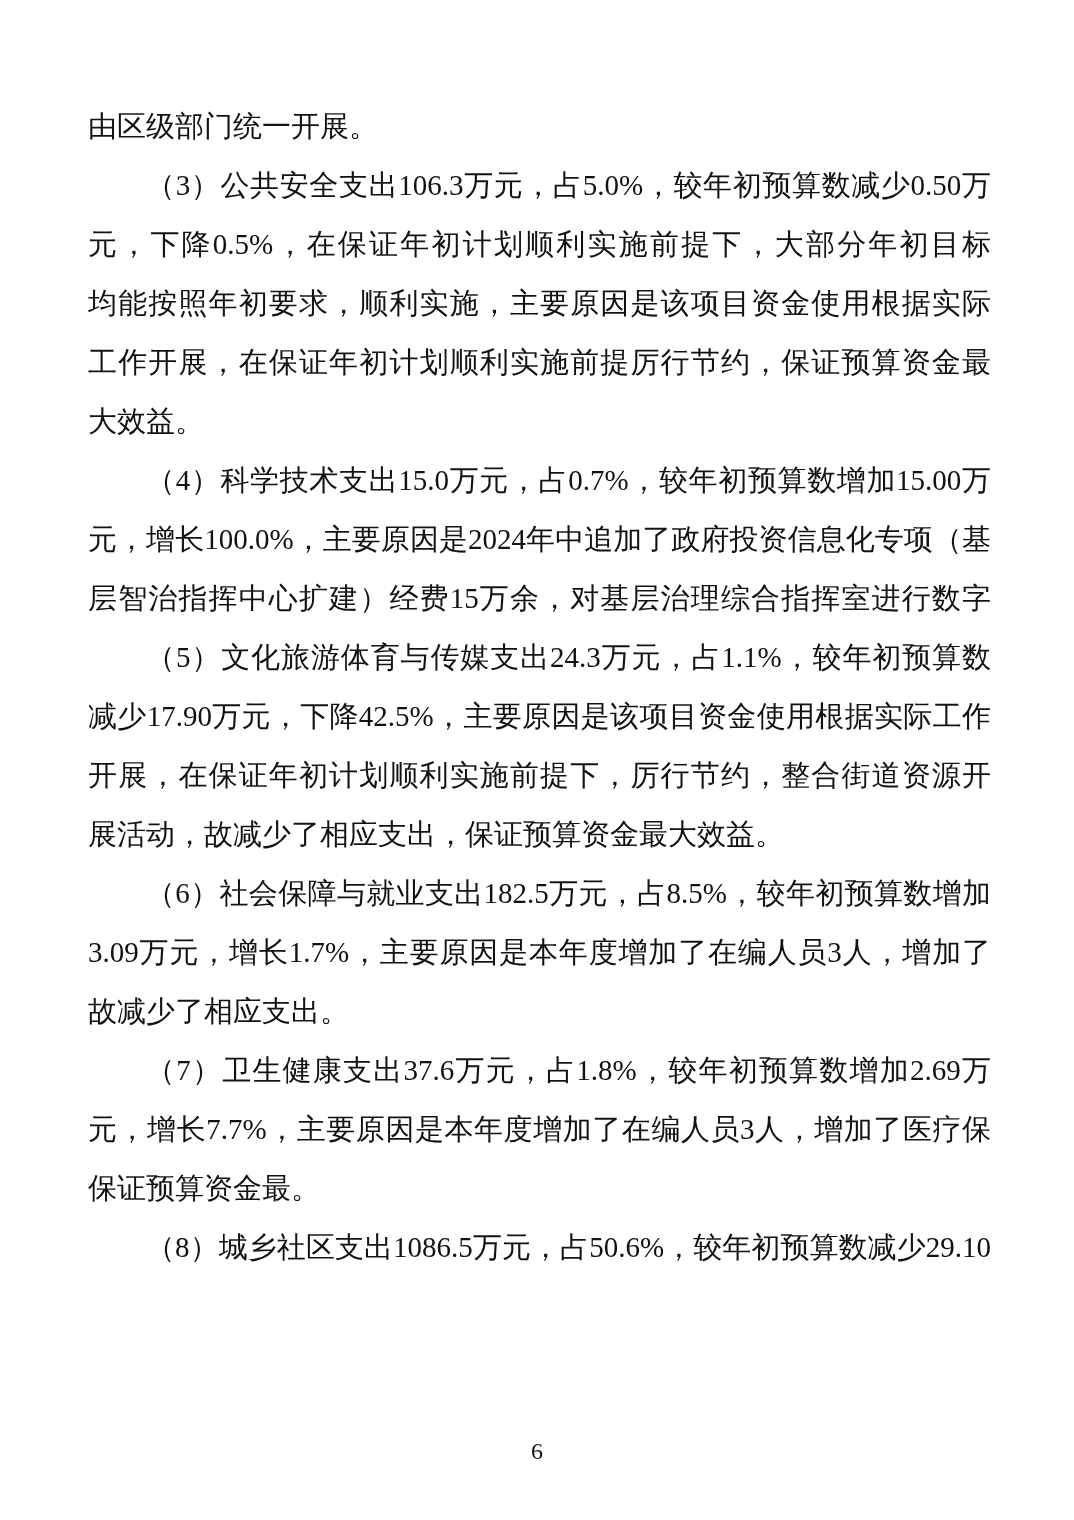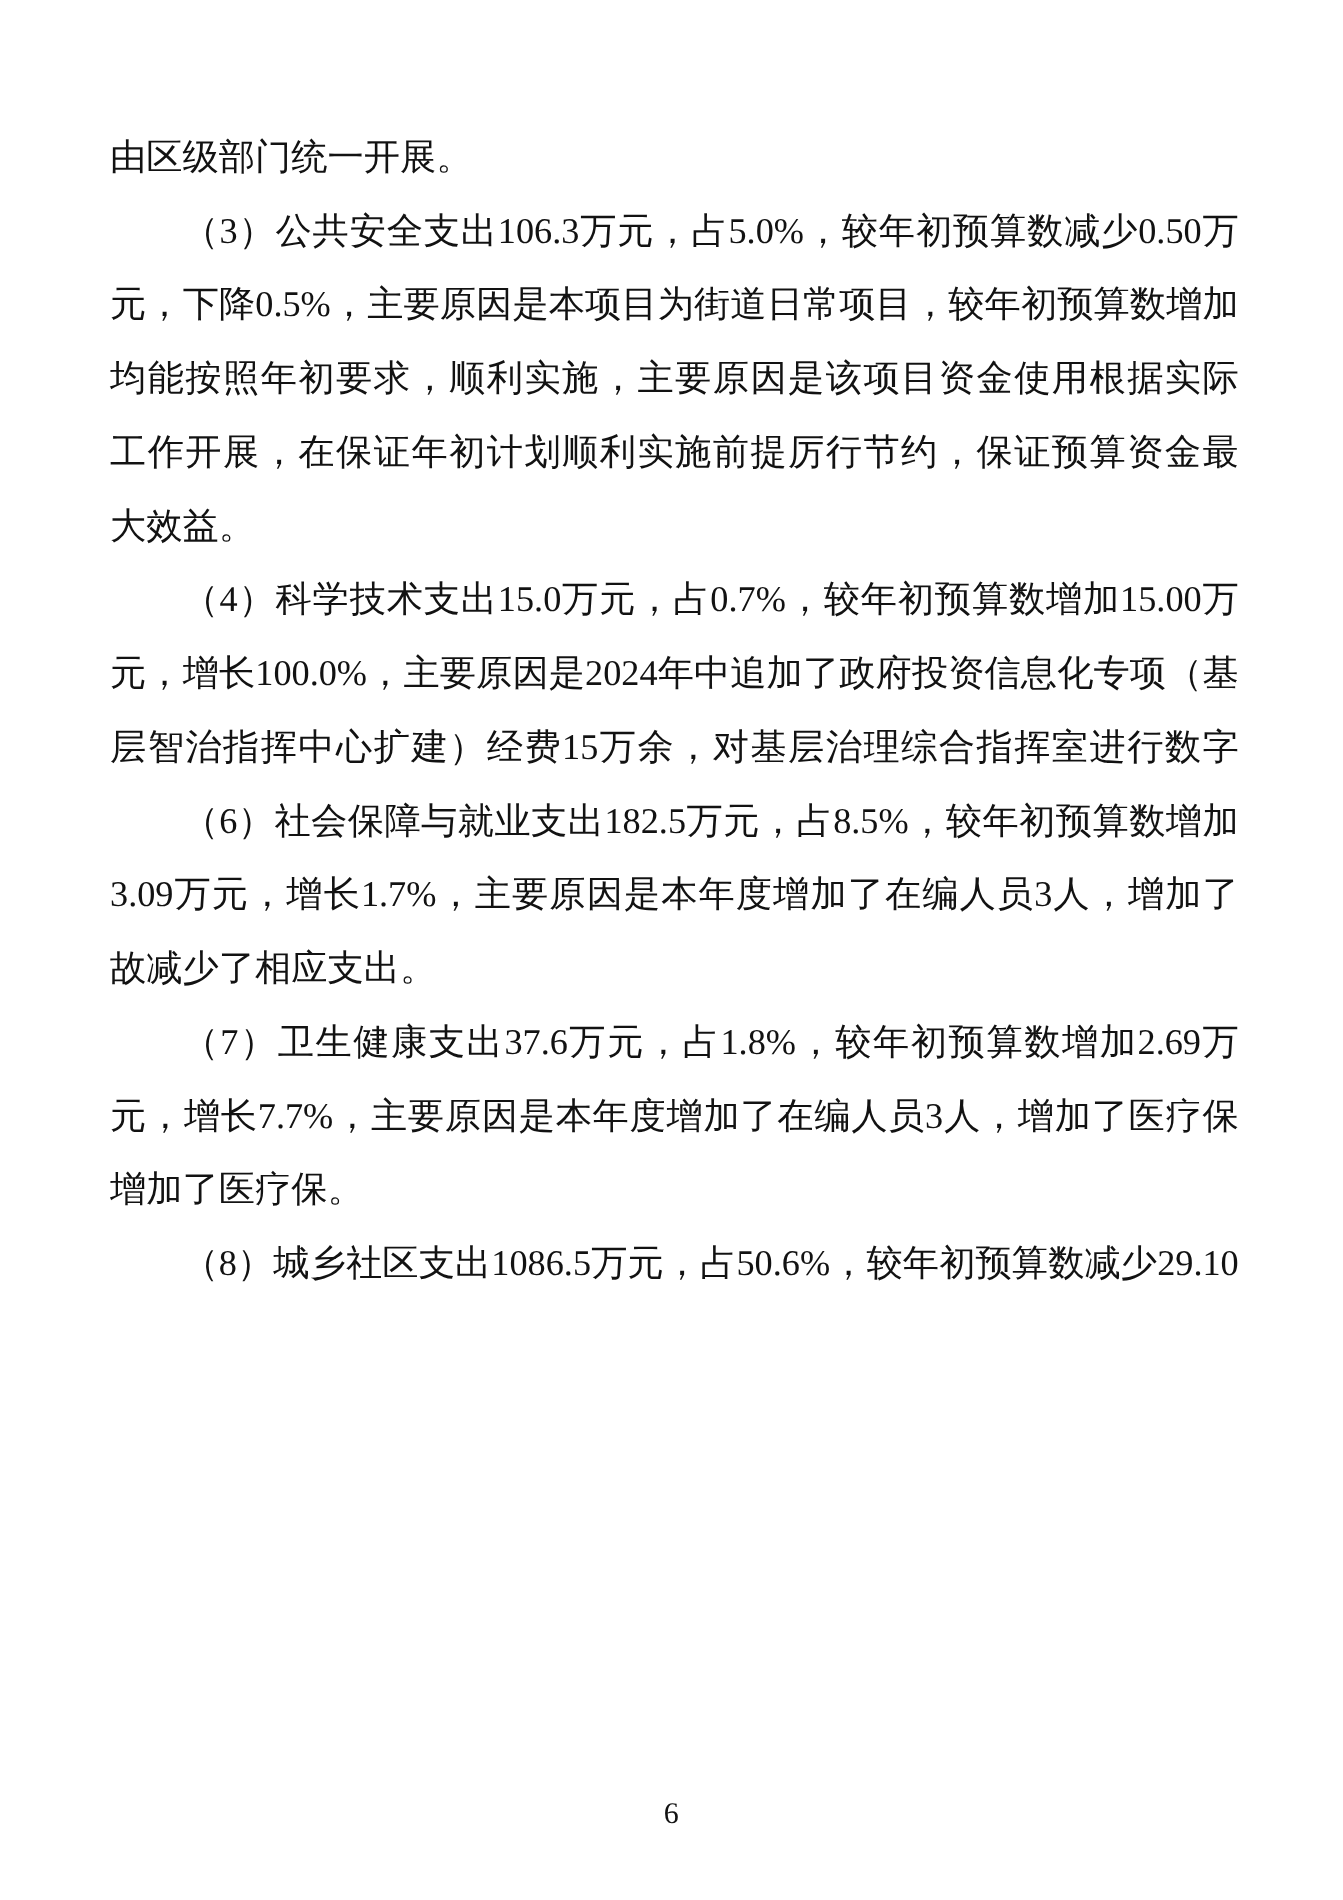--- a/index.html
+++ b/index.html
@@ -55,43 +55,49 @@
 <div class="page">
 
   <div class="text-block">
 
     <div class="para">
       <div class="line">由区级部门统一开展。</div>
     </div>
 
     <div class="para">
       <div class="line j ind">（3）公共安全支出106.3万元，占5.0%，较年初预算数减少0.50万</div>
-      <div class="line j">元，下降0.5%，主要原因是本项目为街道日常项目，较年初预算数增加</div>
+      <div class="line j">元，下降0.5%，在保证年初计划顺利实施前提下，大部分年初目标</div>
       <div class="line j">均能按照年初要求，顺利实施，主要原因是该项目资金使用根据实际</div>
       <div class="line j">工作开展，在保证年初计划顺利实施前提厉行节约，保证预算资金最</div>
       <div class="line">大效益。</div>
     </div>
 
     <div class="para">
       <div class="line j ind">（4）科学技术支出15.0万元，占0.7%，较年初预算数增加15.00万</div>
       <div class="line j">元，增长100.0%，主要原因是2024年中追加了政府投资信息化专项（基</div>
       <div class="line j">层智治指挥中心扩建）经费15万余，对基层治理综合指挥室进行数字</div>
     </div>
 
+    <div class="para">
+      <div class="line j ind">（5）文化旅游体育与传媒支出24.3万元，占1.1%，较年初预算数</div>
+      <div class="line j">减少17.90万元，下降42.5%，主要原因是该项目资金使用根据实际工作</div>
+      <div class="line j">开展，在保证年初计划顺利实施前提下，厉行节约，整合街道资源开</div>
+      <div class="line">展活动，故减少了相应支出，保证预算资金最大效益。</div>
+    </div>
 
     <div class="para">
       <div class="line j ind">（6）社会保障与就业支出182.5万元，占8.5%，较年初预算数增加</div>
       <div class="line j">3.09万元，增长1.7%，主要原因是本年度增加了在编人员3人，增加了</div>
       <div class="line">故减少了相应支出。</div>
     </div>
 
     <div class="para">
       <div class="line j ind">（7）卫生健康支出37.6万元，占1.8%，较年初预算数增加2.69万</div>
       <div class="line j">元，增长7.7%，主要原因是本年度增加了在编人员3人，增加了医疗保</div>
-      <div class="line">增加了医疗保。</div>
+      <div class="line">保证预算资金最。</div>
     </div>
 
     <div class="para">
       <div class="line j ind">（8）城乡社区支出1086.5万元，占50.6%，较年初预算数减少29.10</div>
     </div>
 
   </div>
 
   <div class="page-number">6</div>
 

